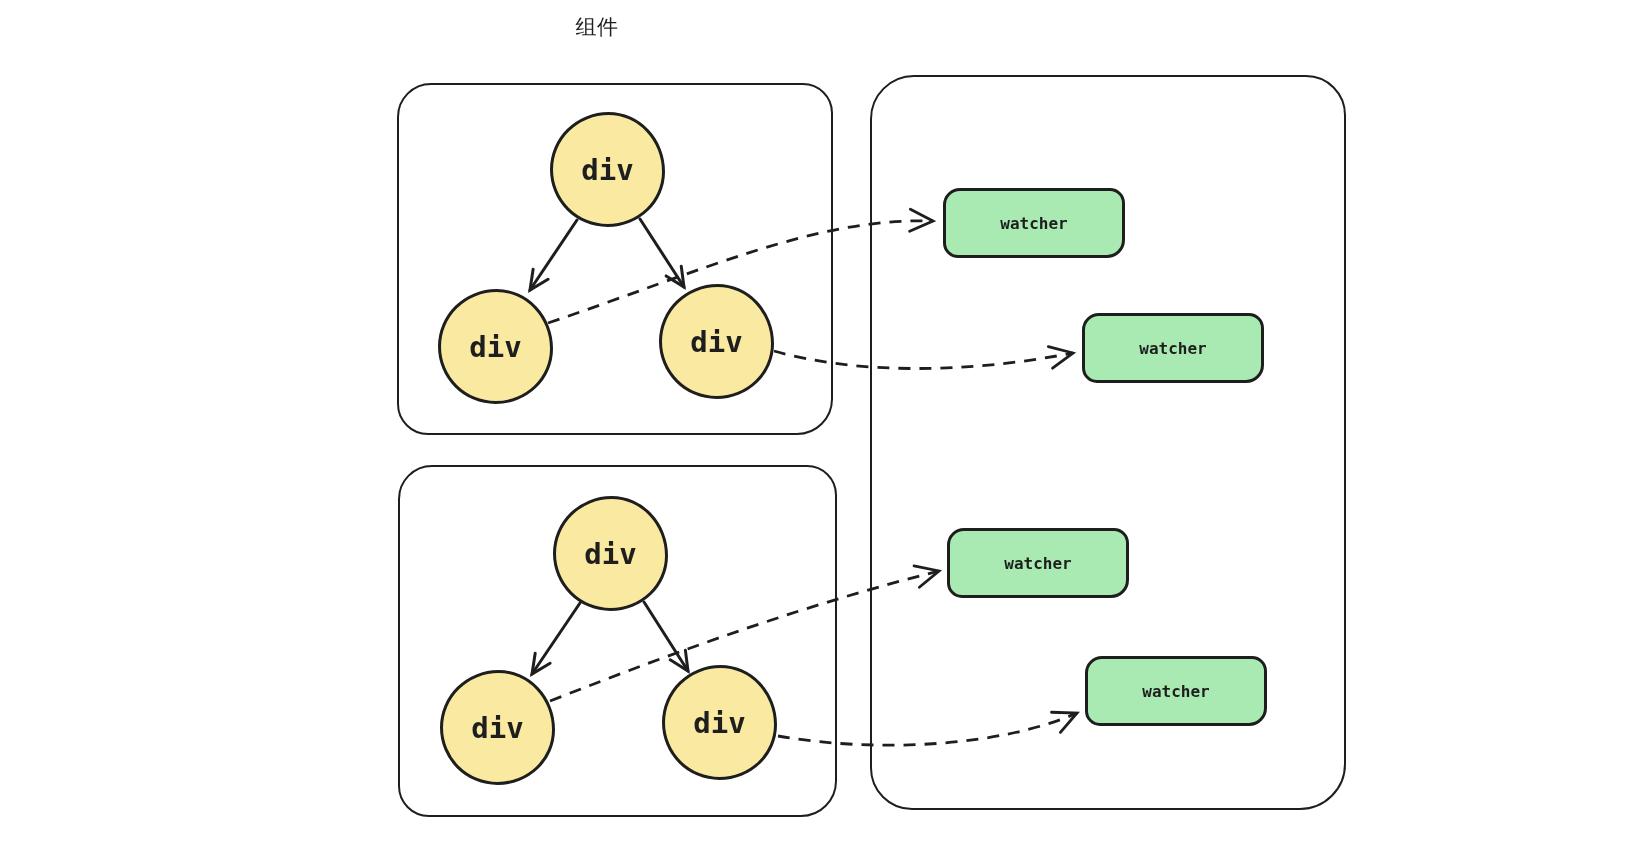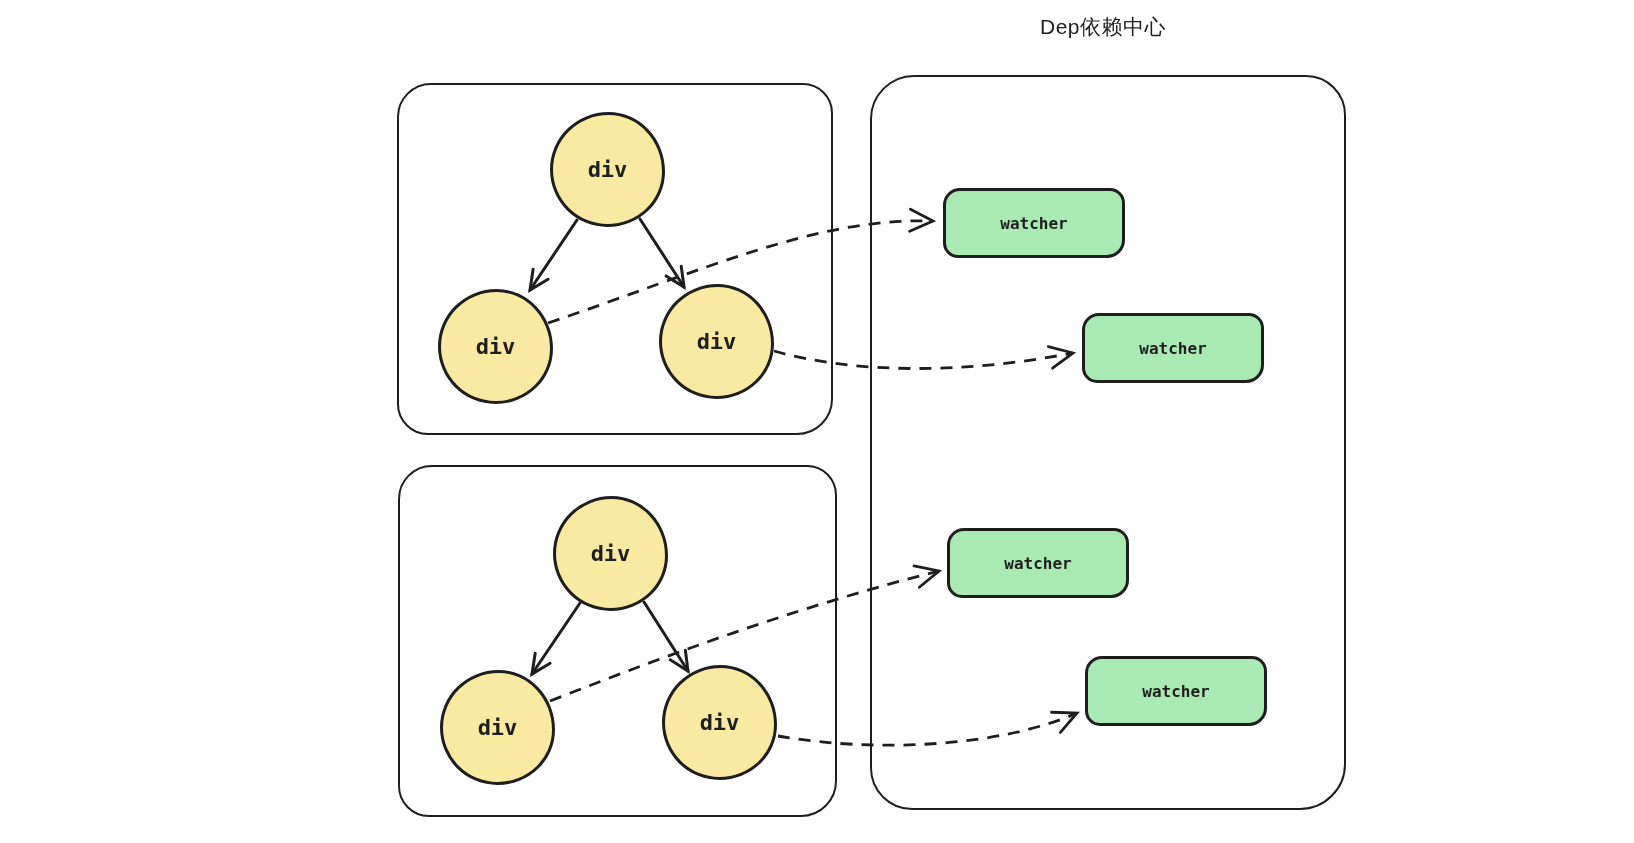--- a/index.html
+++ b/index.html
@@ -35,21 +35,21 @@
   .frame.group{border-radius:34px 30px 36px 31px;}
   .frame.dep{border-radius:44px 40px 46px 42px;}
   .node{
     position:absolute;
     width:115px;height:115px;
     background:var(--node-fill);
     border:3px solid var(--stroke);
     border-radius:51% 49% 50% 50% / 50% 52% 48% 50%;
     display:flex;align-items:center;justify-content:center;
     font-family:"DejaVu Sans Mono", monospace;
-    font-size:22px;font-weight:700;color:var(--text);text-align:center;
+    font-size:29px;font-weight:700;color:var(--text);text-align:center;
   }
   .watcher{
     position:absolute;
     width:182px;height:70px;
     background:var(--watcher-fill);
     border:3px solid var(--stroke);
     border-radius:17px 15px 18px 15px;
     display:flex;align-items:center;justify-content:center;
     font-family:"DejaVu Sans Mono", monospace;
     font-size:16px;font-weight:700;color:var(--text);
@@ -60,21 +60,21 @@
   }
   svg.edges path{fill:none;stroke:var(--stroke);}
   .solid-edge{stroke-width:3;stroke-linecap:round;}
   .dashed-edge{stroke-width:2.8;stroke-dasharray:12 9;stroke-linecap:butt;}
 </style>
 </head>
 <body>
 
 <div class="canvas">
 
-  <div class="title" style="left:973px;top:13px;">Dep依赖中心</div>
+  <div class="title" style="left:467px;top:13px;">组件</div>
 
   <div class="frame group" style="left:397px;top:83px;width:436px;height:352px;"></div>
   <div class="frame group" style="left:398px;top:465px;width:439px;height:352px;"></div>
   <div class="frame dep" style="left:870px;top:75px;width:476px;height:735px;"></div>
 
   <div class="node" style="left:550px;top:112px;">div</div>
   <div class="node" style="left:438px;top:289px;">div</div>
   <div class="node" style="left:659px;top:284px;">div</div>
 
   <div class="node" style="left:553px;top:496px;">div</div>

